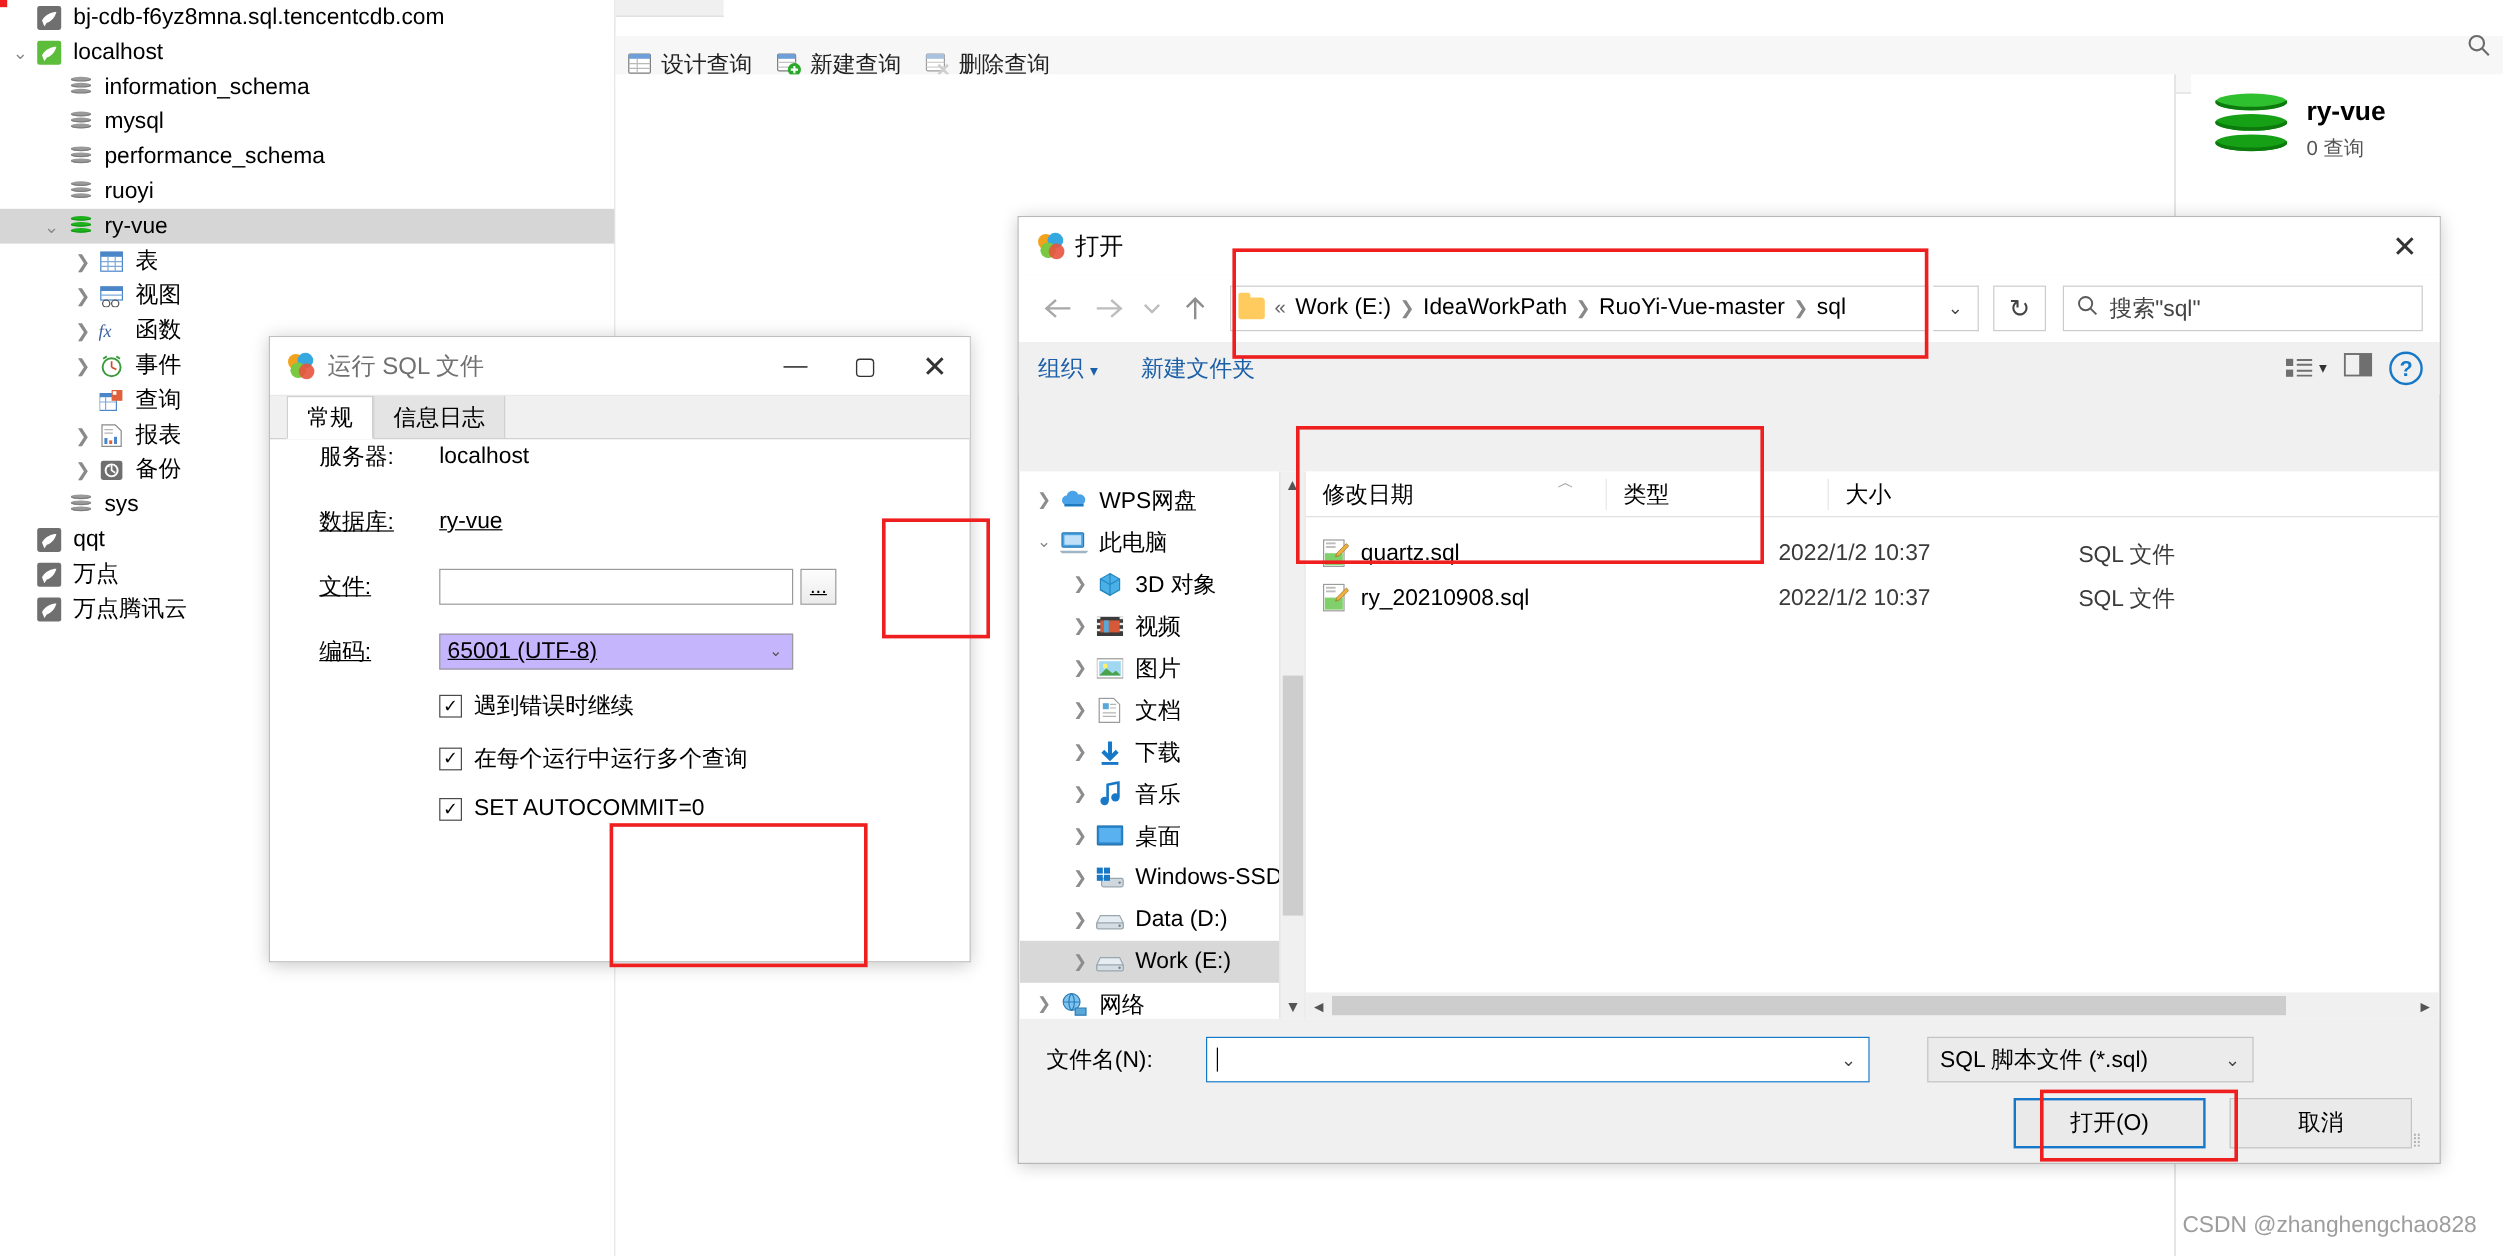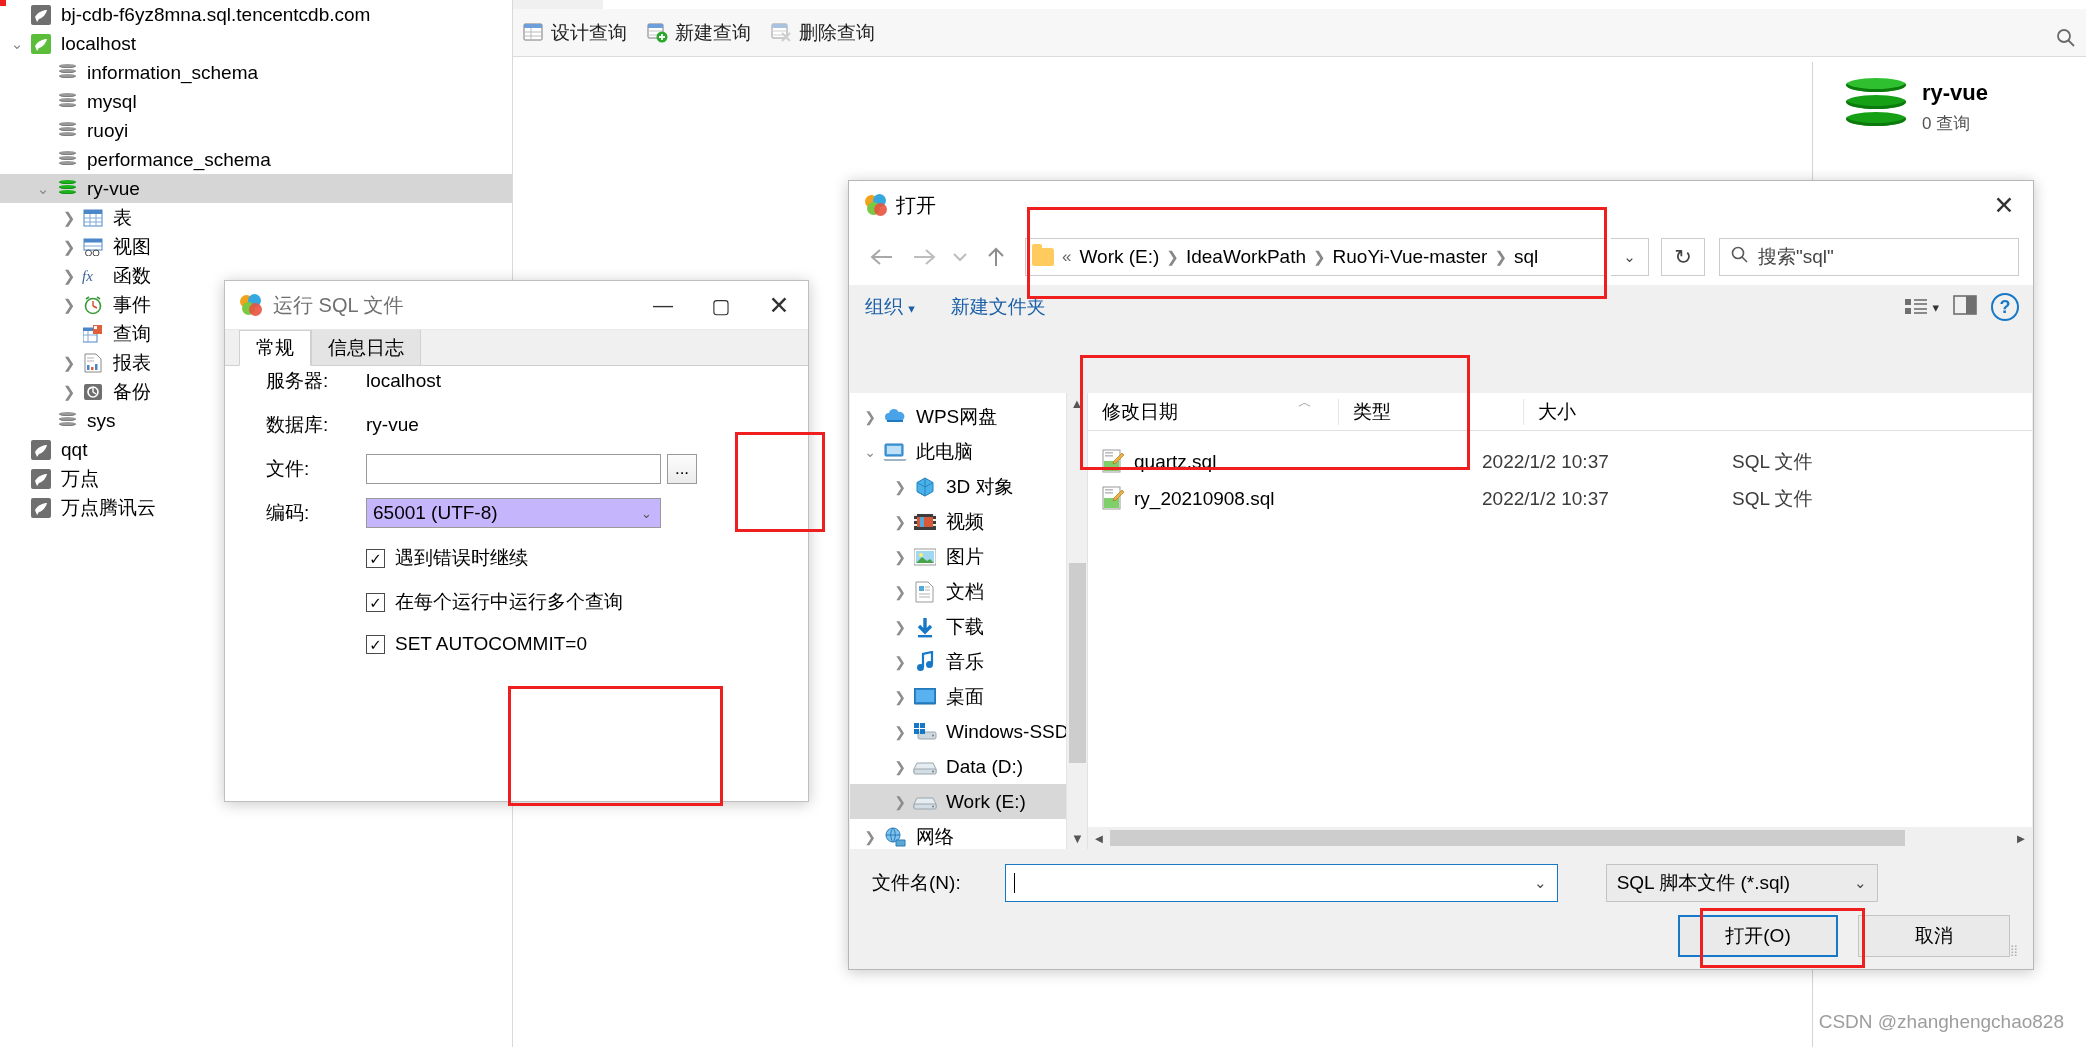--- a/index.html
+++ b/index.html
@@ -52,21 +52,21 @@
   .srv-ico.on { background:#5bbd3a; }
   .srv-ico svg { display:block; }
 
   
   #query-pane { position:absolute; left:513px; top:0; right:0; height:1047px; background:#ffffff; }
   #obj-tab {
     position:absolute; left:0; top:0; width:90px; height:14px;
     background:#f0f0f0; border-bottom:1px solid #dcdcdc;
   }
   #query-toolbar {
-    position:absolute; left:0; top:9px; right:0; height:48px;
+    position:absolute; left:0; top:30px; right:0; height:48px;
     background:#f7f7f7; border-bottom:1px solid #dcdcdc;
     display:flex; align-items:center; padding-left:10px; gap:20px;
   }
   .qt-btn { display:flex; align-items:center; gap:7px; font-size:19px; color:#222; cursor:default; }
   .qt-ico { width:21px; height:21px; position:relative; }
   #query-canvas {
     position:absolute; left:0; top:62px; width:1300px; bottom:0;
     background:#fff; border-right:1px solid #d4d4d4;
   }
   #query-search {
@@ -113,21 +113,21 @@
 
   #sql-tabstrip { height:36px; background:#f0f0f0; border-bottom:1px solid #d0d0d0;
                   display:flex; align-items:flex-end; padding-left:14px; }
   .sqltab { height:36px; padding:0 16px; display:flex; align-items:center;
             font-size:19px; background:#e4e4e4; border:1px solid #d0d0d0; border-bottom:none;}
   .sqltab.active { background:#ffffff; border-bottom:1px solid #ffffff; margin-bottom:-1px; }
 
   #sql-body { position:absolute; left:1px; top:86px; right:1px; bottom:71px; background:#fff;
               border-left:8px solid #fff; }
   .frow { display:flex; align-items:center; height:28px; margin-left:32px; }
-  .frow + .frow { margin-top:16px; }
+  .frow + .frow { margin-top:26px;text-decoration:underline; }
   .flabel { width:100px; font-size:19px; }
   .fval { font-size:19px; }
   .ftextbox { height:30px; width:295px; border:1px solid #9a9a9a; background:#fff; }
   .fcombo { height:30px; width:295px; border:1px solid #9a9a9a; background:#c4b5fd;
             display:flex; align-items:center; padding:0 6px; font-size:19px; position:relative;}
   .fcombo .arw { position:absolute; right:8px; color:#555; font-size:13px; }
   .browse-btn { width:30px; height:30px; margin-left:6px; border:1px solid #9a9a9a;
                 background:linear-gradient(#fdfdfd,#ebebeb); display:flex;
                 align-items:center; justify-content:center; font-size:17px; }
   .cbrow { display:flex; align-items:center; margin-left:132px; margin-top:18px; font-size:19px;}
@@ -284,32 +284,32 @@
       </div>
       <div class="tree-row" style="padding-left: 32px;">
         <span class="tw none">❯</span>
         <span class="ticon">
           <span class="db-cyl ">
             <i></i>
             <i></i>
             <i></i>
           </span>
         </span>
-        <span class="lbl">ruoyi</span>
+        <span class="lbl">performance_schema</span>
       </div>
       <div class="tree-row" style="padding-left: 32px;">
         <span class="tw none">❯</span>
         <span class="ticon">
           <span class="db-cyl ">
             <i></i>
             <i></i>
             <i></i>
           </span>
         </span>
-        <span class="lbl">performance_schema</span>
+        <span class="lbl">ruoyi</span>
       </div>
       <div class="tree-row selected" style="padding-left: 32px;">
         <span class="tw">⌄</span>
         <span class="ticon">
           <span class="db-cyl green">
             <i></i>
             <i></i>
             <i></i>
           </span>
         </span>

